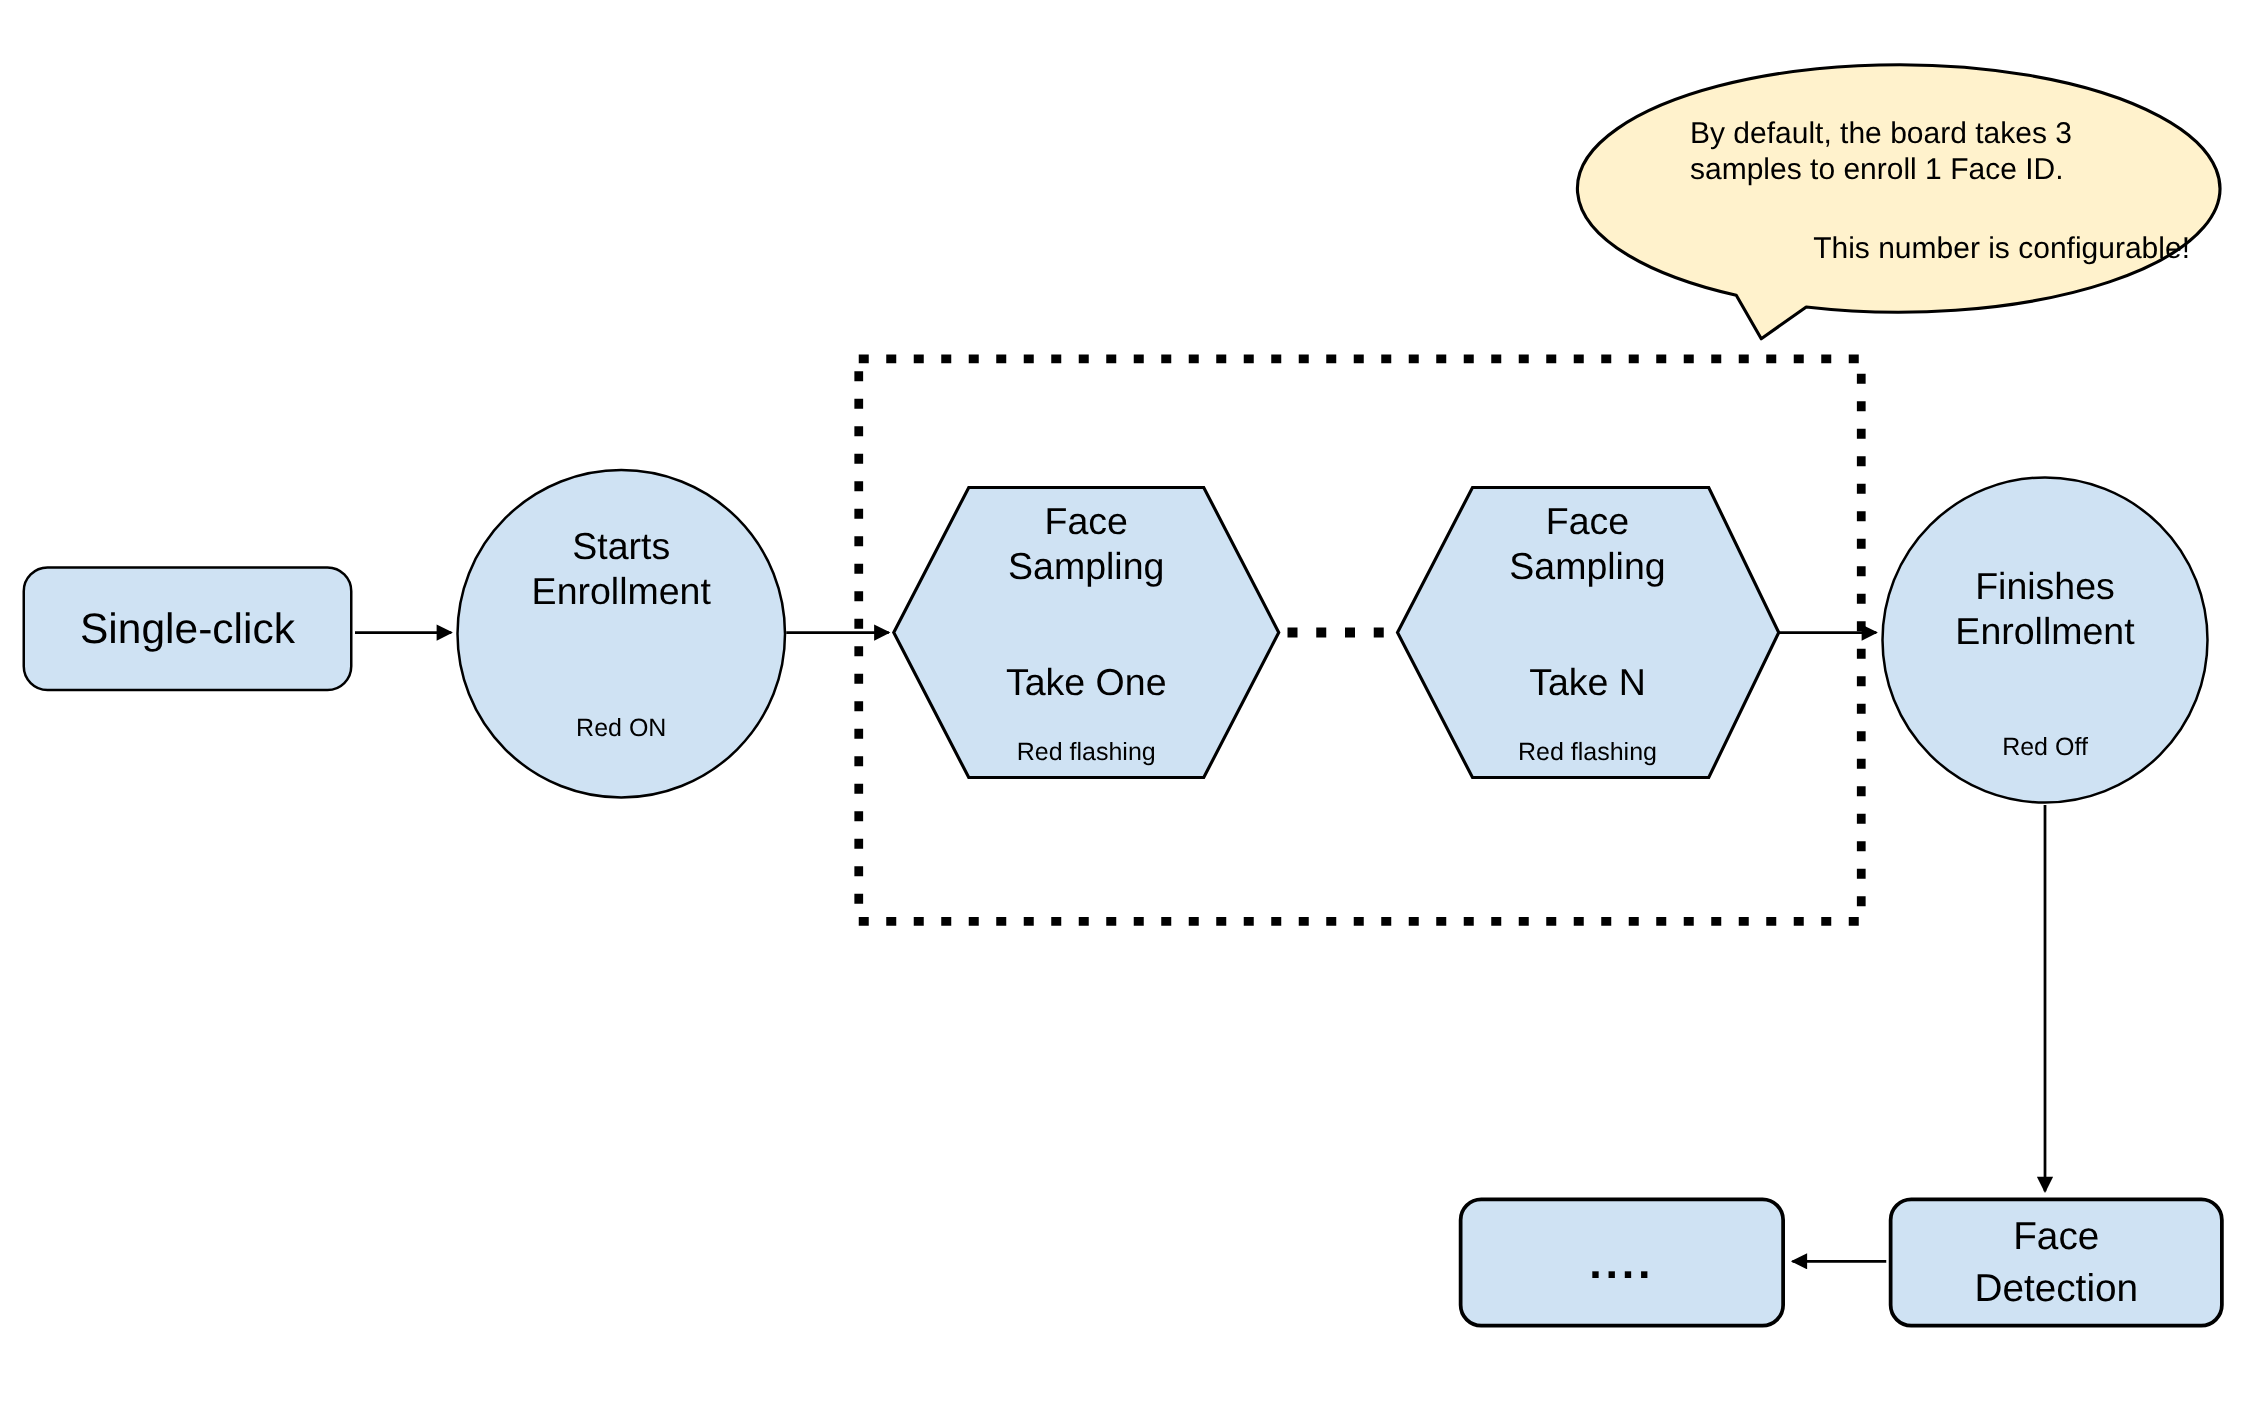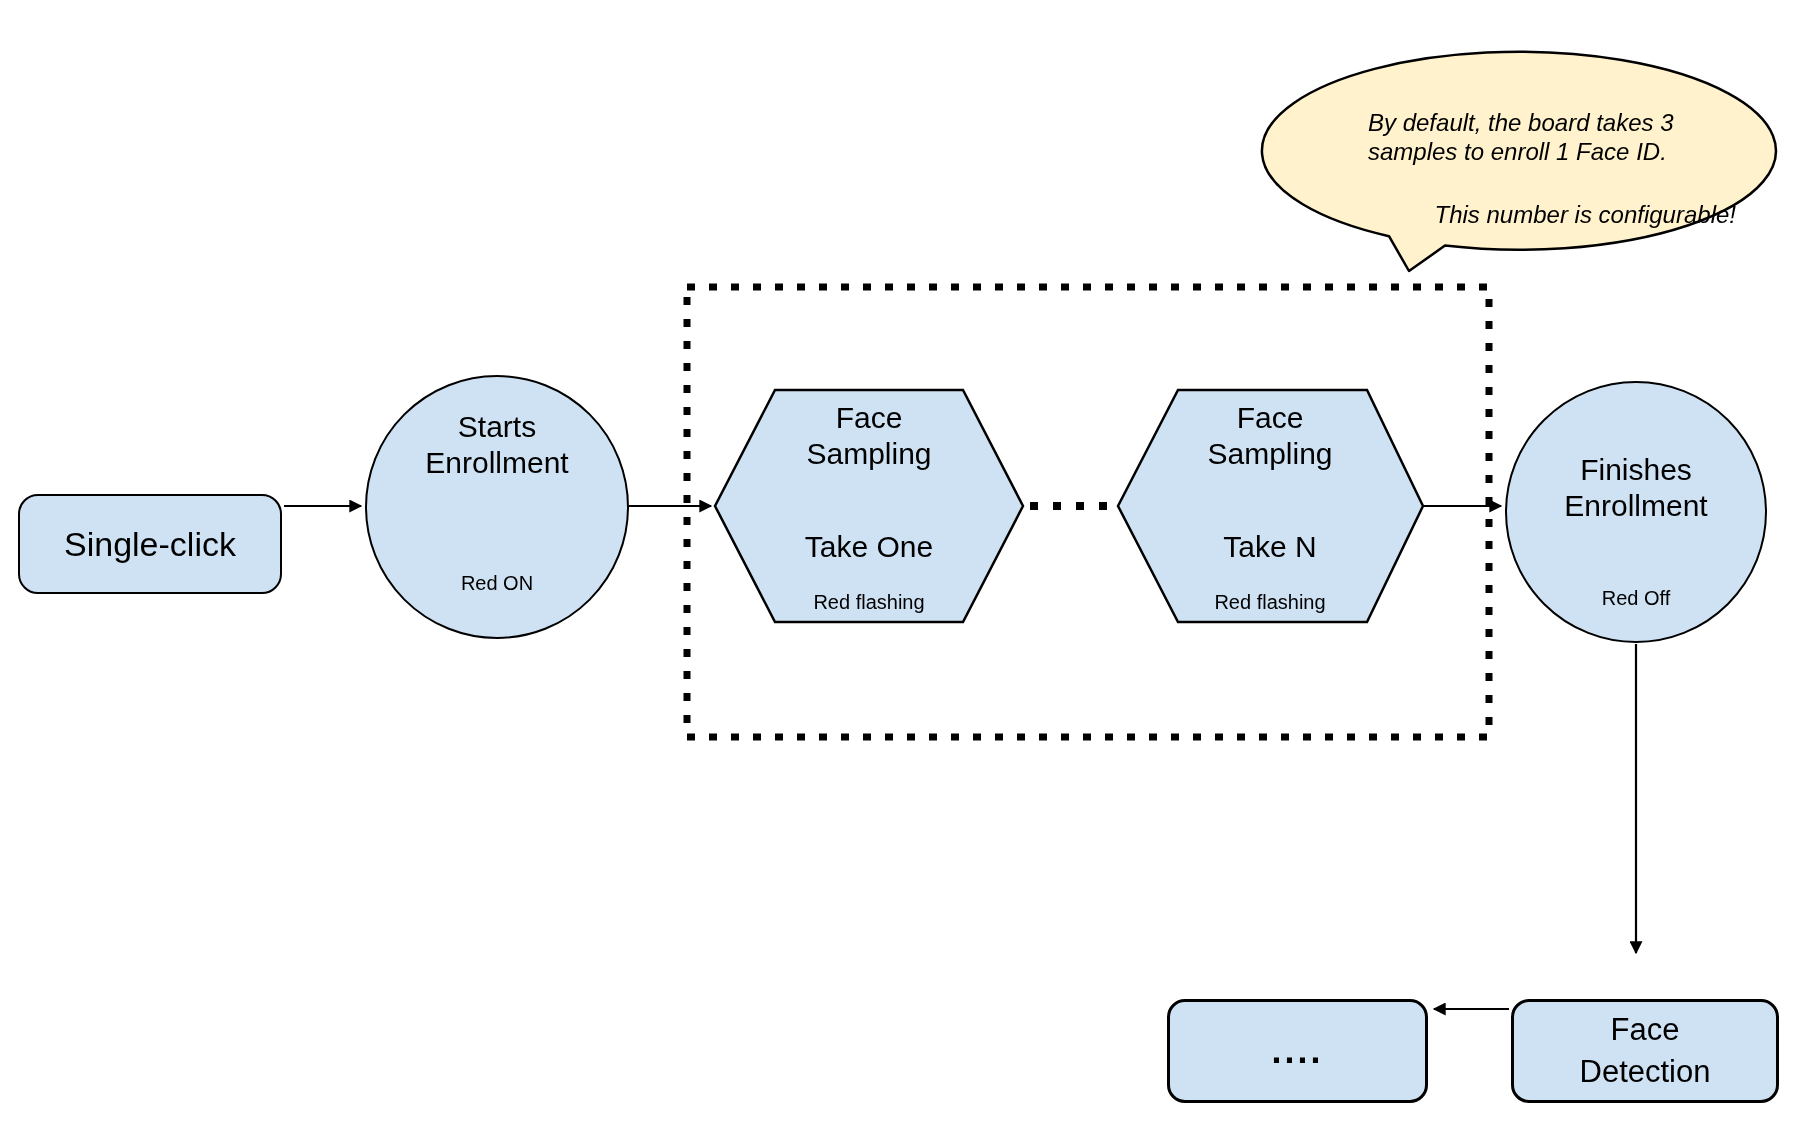--- a/index.html
+++ b/index.html
@@ -6,33 +6,33 @@
   .canvas{
     position:relative;width:1795px;height:1128px;background:#ffffff;
     font-family:"Liberation Sans",sans-serif;color:#000;overflow:hidden;
   }
   .layer{position:absolute;left:0;top:0;width:1795px;height:1128px;}
   .node{
     position:absolute;background:#cfe2f3;border:2.5px solid #000;
     box-sizing:border-box;display:flex;align-items:center;justify-content:center;
     text-align:center;
   }
-  .rrect{border-radius:20px;margin-top:41px;}
+  .rrect{border-radius:20px;}
   .circle{border-radius:50%;display:block;}
   .main-label{font-size:30px;line-height:36px;white-space:pre-line;text-align:center;}
   .sub-label{font-size:20px;line-height:24px;text-align:center;}
   .circle .main-label,.circle .sub-label{position:absolute;left:0;width:100%;}
   .hex-text{position:absolute;width:308px;height:233px;}
   .hex-text .main-label,.hex-text .step-label,.hex-text .sub-label{position:absolute;left:0;width:100%;}
   .step-label{font-size:30px;line-height:37px;text-align:center;margin-top:14px;}
   .single-click-label{font-size:34px;}
   .box-label{font-size:31px;line-height:42px;white-space:pre-line;text-align:center;}
   .dots-label{font-size:36px;letter-spacing:3px;font-weight:bold;}
   .bubble-text{position:absolute;left:1352px;top:92px;width:400px;}
-  .bubble-text p{margin:16px;font-size:24px;line-height:29px;white-space:pre-line;font-style:italic;}
+  .bubble-text p{margin:0;font-size:24px;line-height:29px;white-space:pre-line;}
   .bubble-text p + p{margin-top:34px;text-align:right;}
   svg{display:block;}
 </style>
 </head>
 <body>
 
 <div class="canvas">
 
   <svg class="layer" width="1795" height="1128" viewBox="0 0 1795 1128">
     <defs>
@@ -55,21 +55,21 @@
     <line x1="1423" y1="506" x2="1501" y2="506" stroke="#000" stroke-width="2.2" marker-end="url(#ah)"></line>
     <line x1="1636" y1="644" x2="1636" y2="953" stroke="#000" stroke-width="2.2" marker-end="url(#ah)"></line>
     <line x1="1509" y1="1009" x2="1434" y2="1009" stroke="#000" stroke-width="2.2" marker-end="url(#ah)"></line>
   </svg>
 
   <div class="node rrect" style="left:18px;top:453px;width:264px;height:100px;">
     <span class="single-click-label">Single-click</span>
   </div>
 
   <div class="node circle" style="left:365px;top:375px;width:264px;height:264px;">
-    <div class="main-label" style="top:32px;text-align:center;">Starts
+    <div class="main-label" style="top:43px;text-align:center;">Starts
 Enrollment</div>
     <div class="sub-label" style="top:194px;">Red ON</div>
   </div>
 
   <div class="hex-text" style="left:715px;top:390px;">
     <div class="main-label" style="top:10px;">Face
 Sampling</div>
     <div class="step-label" style="top:124px;">Take One</div>
     <div class="sub-label" style="top:200px;">Red flashing</div>
   </div>

